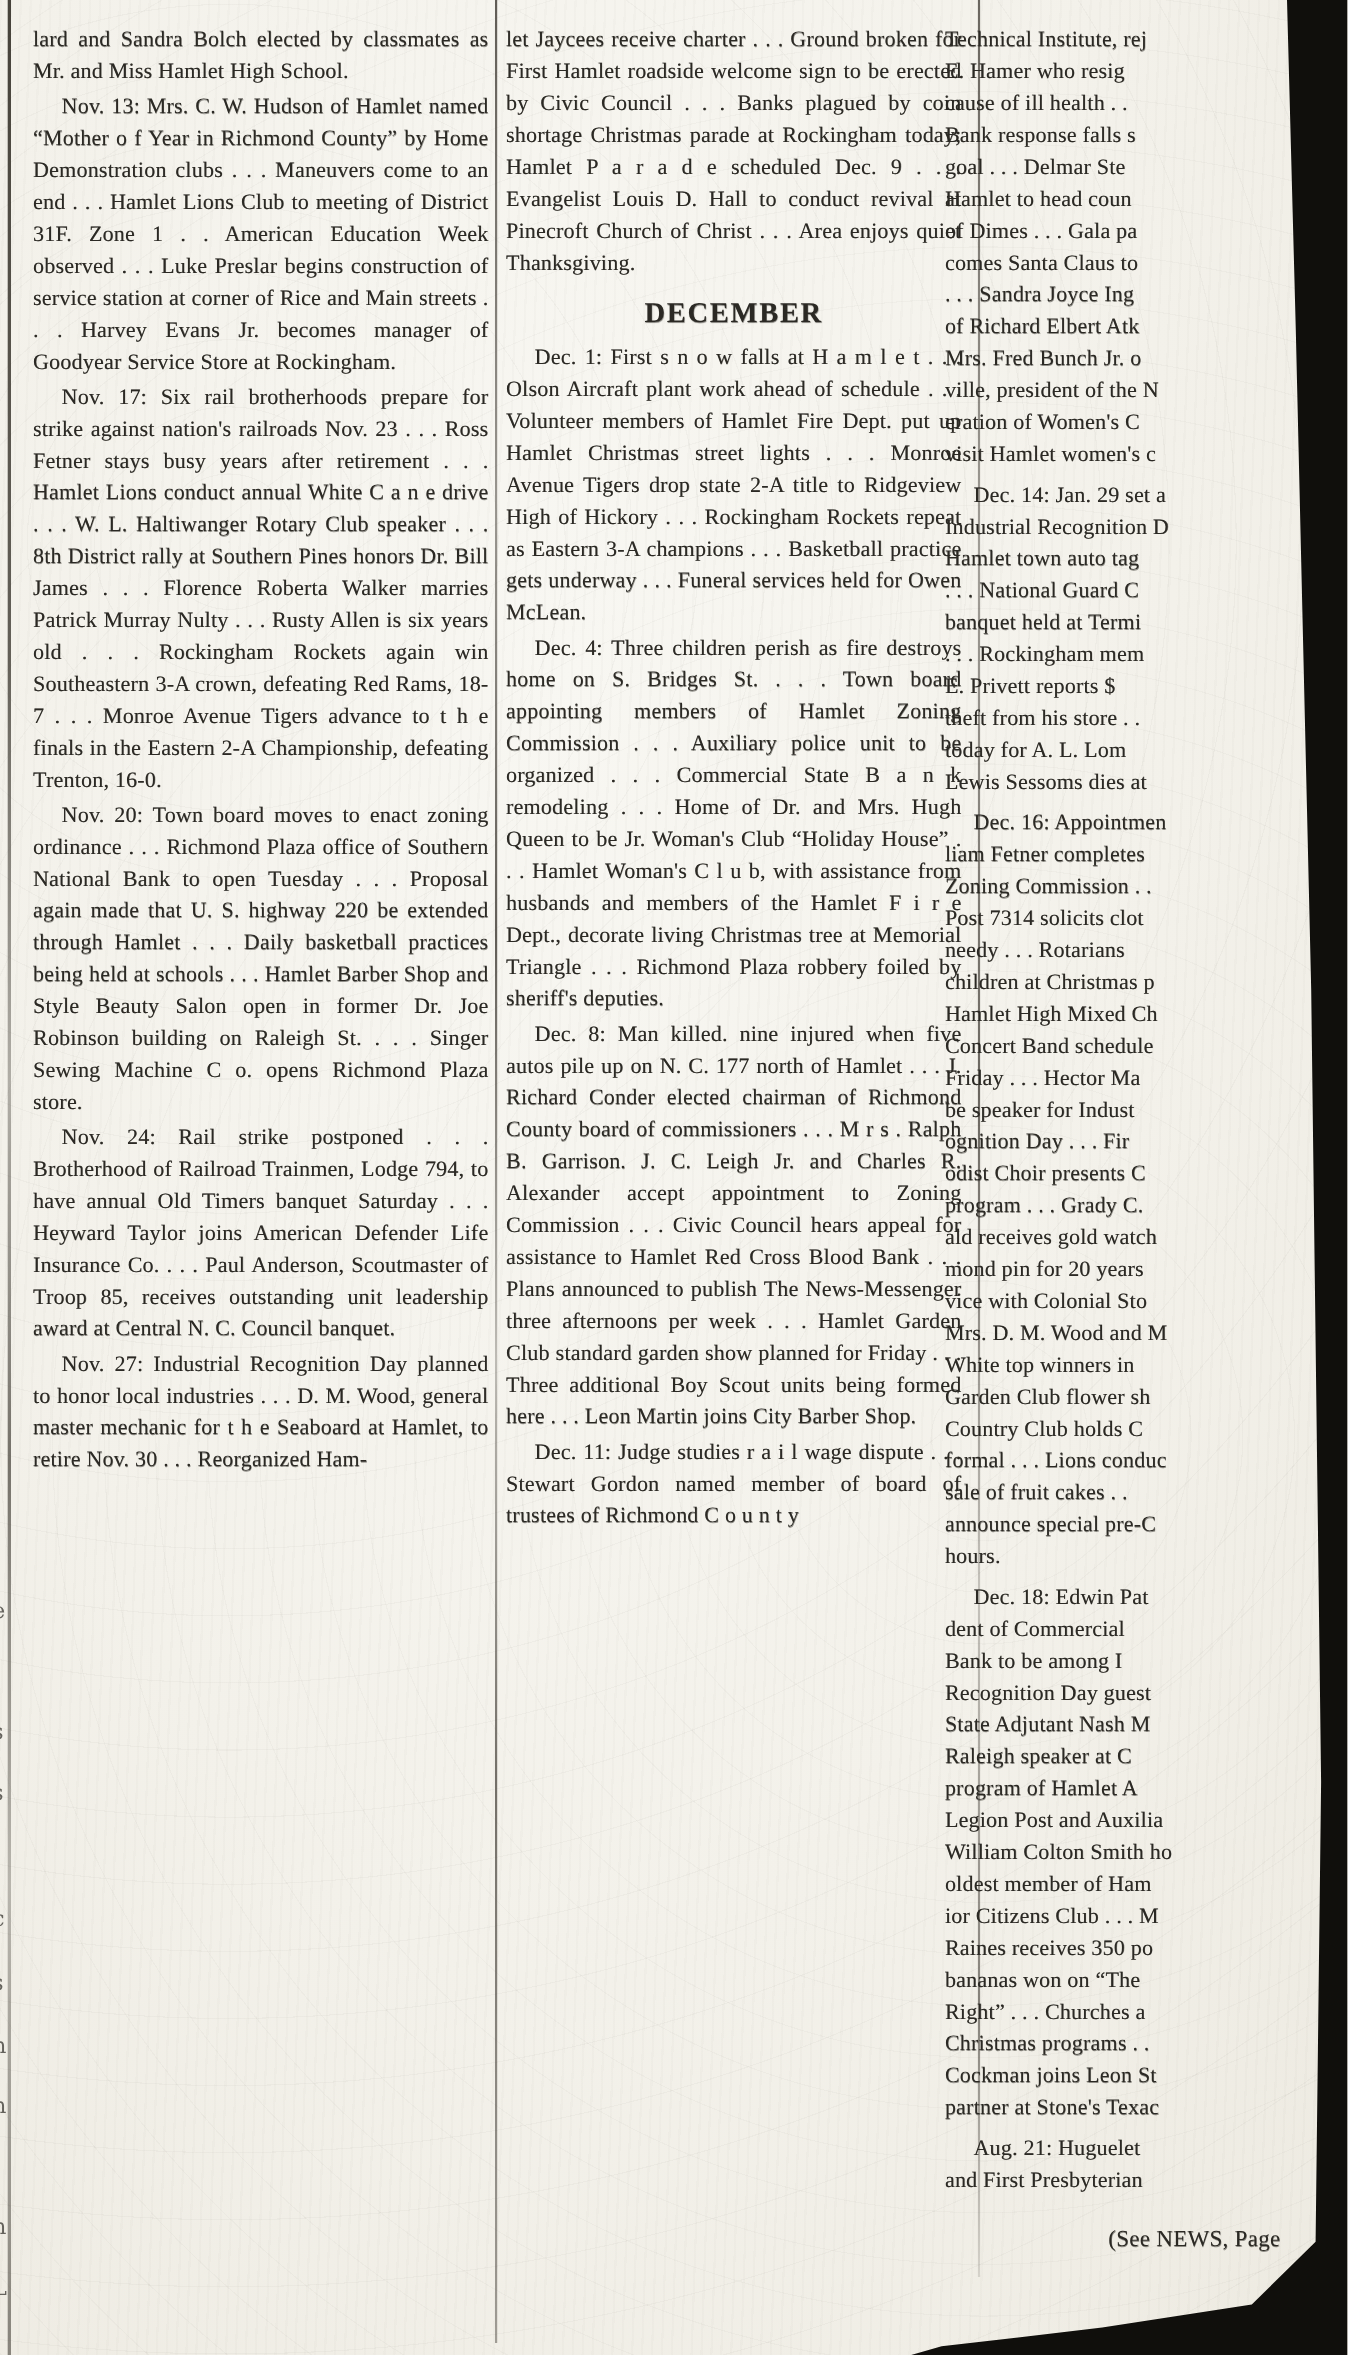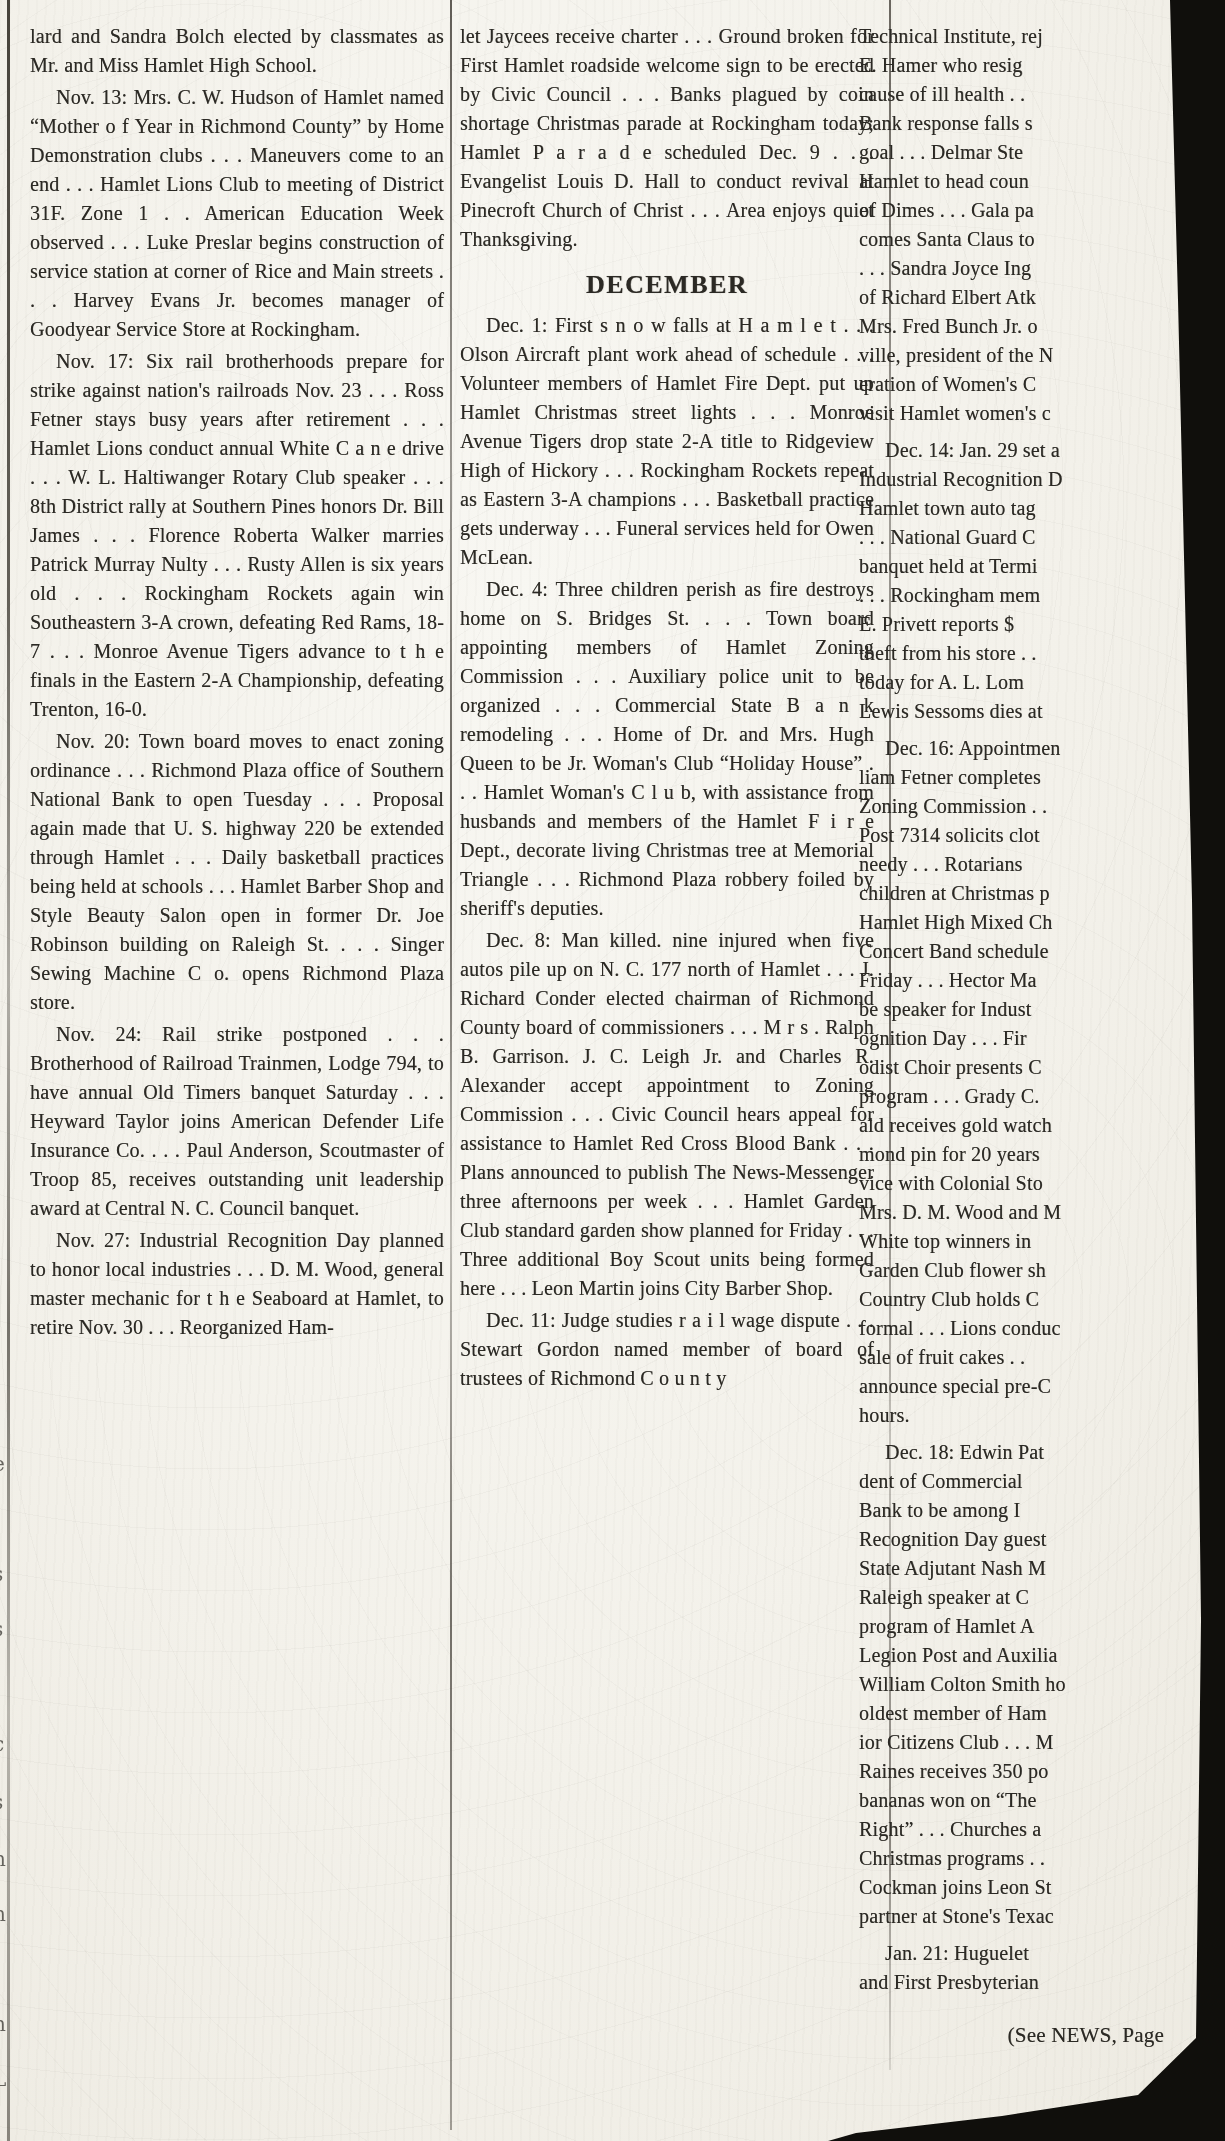--- a/index.html
+++ b/index.html
@@ -159,21 +159,21 @@
 Legion Post and Auxilia
 William Colton Smith ho
 oldest member of Ham
 ior Citizens Club . . . M
 Raines receives 350 po
 bananas won on “The
 Right” . . . Churches a
 Christmas programs . .
 Cockman joins Leon St
 partner at Stone's Texac</p>
-  <p class="indent">Jan. 21: Huguelet
+  <p class="indent">Aug. 21: Huguelet
 and First Presbyterian</p>
   <div class="see-footer">(See NEWS, Page</div>
 </div>
 
 <span class="edge-fragment" style="top:1450px">e</span>
 <span class="edge-fragment" style="top:1560px">s</span>
 <span class="edge-fragment" style="top:1615px">s</span>
 <span class="edge-fragment" style="top:1730px">c</span>
 <span class="edge-fragment" style="top:1788px">s</span>
 <span class="edge-fragment" style="top:1845px">n</span>

